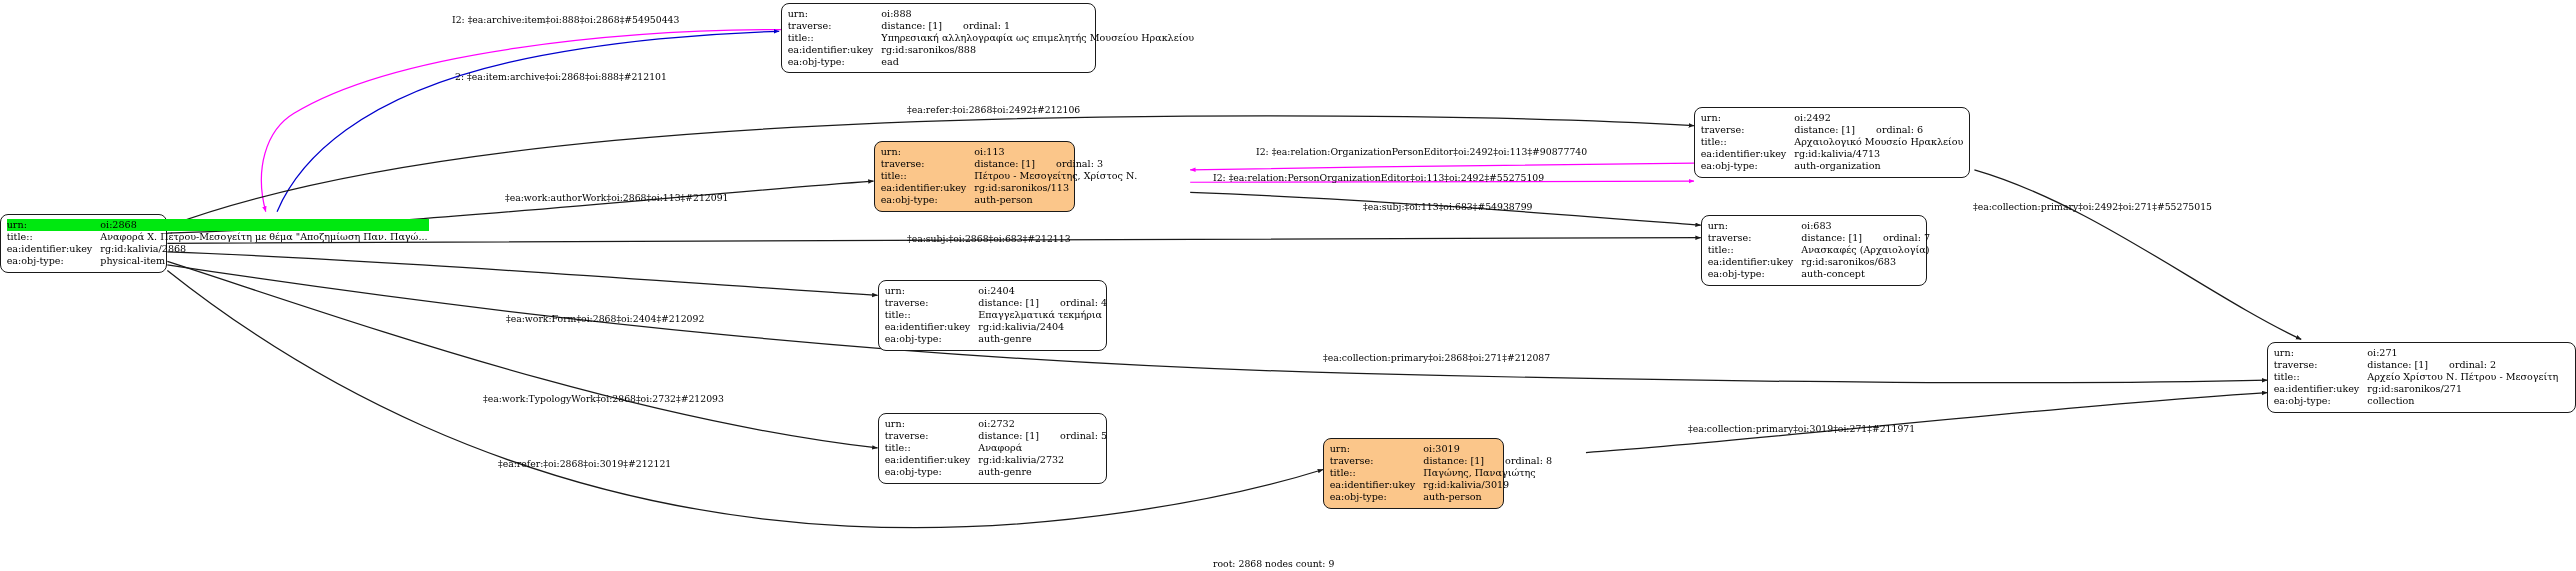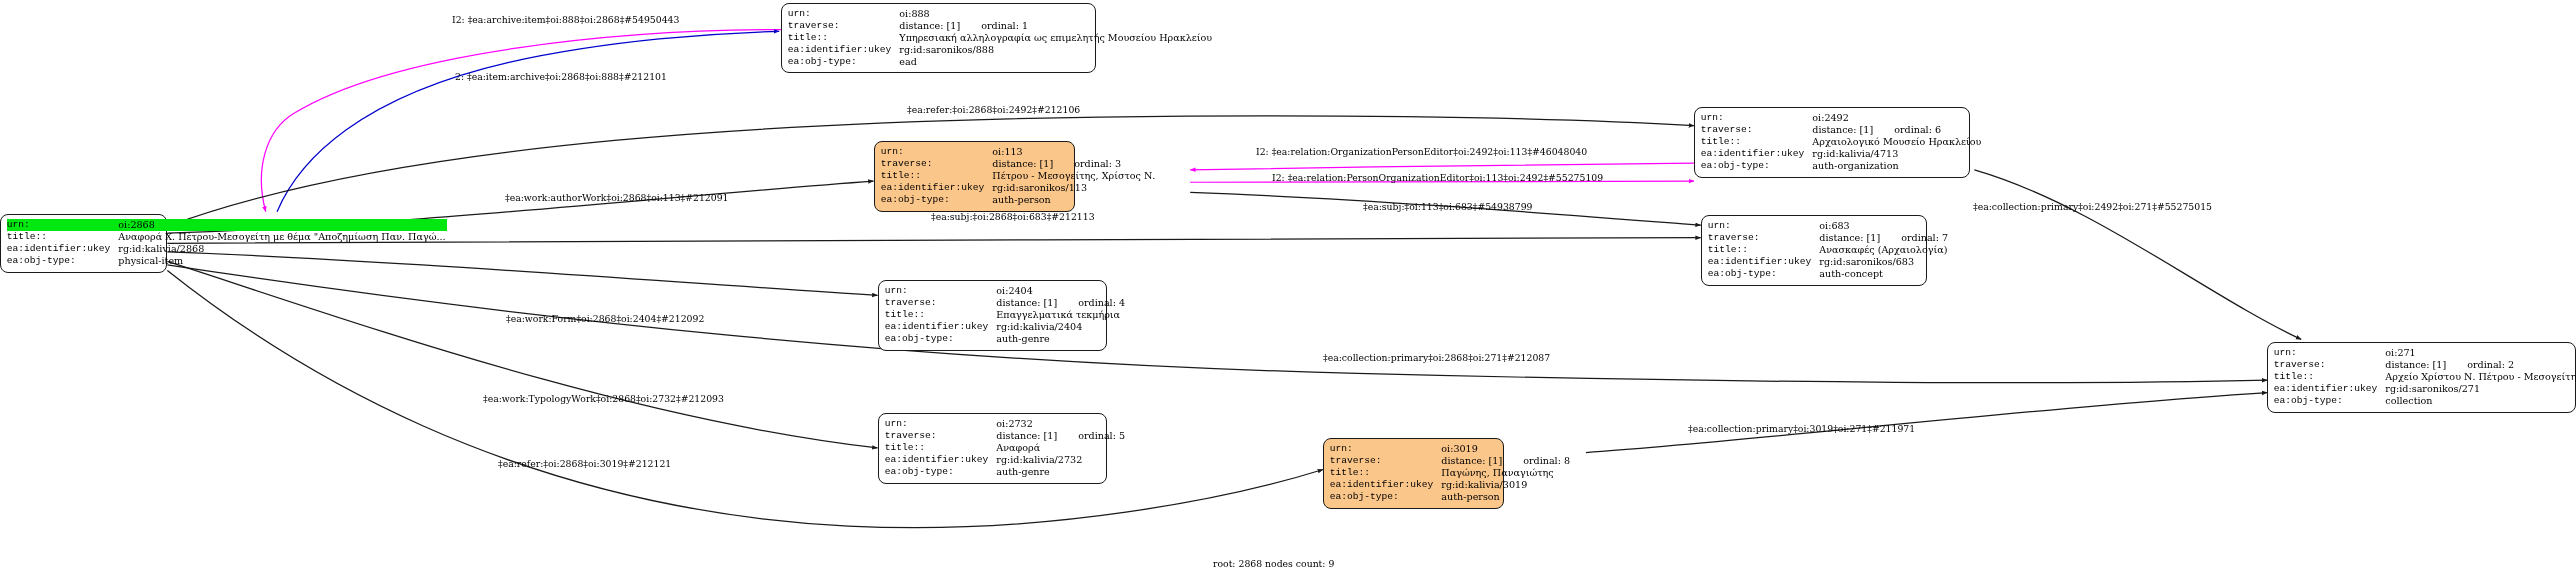--- a/index.html
+++ b/index.html
@@ -24,21 +24,21 @@
   .node.orange{background:#fbc68a;}
   .node table{border-collapse:collapse;}
   .node td{
     font-size:9.6px;
     line-height:12px;
     color:#000000;
     white-space:nowrap;
     padding:0;
     vertical-align:top;
   }
-  .node td.k{padding-right:8px;font-family:Liberation Mono, monospace;}
+  .node td.k{padding-right:8px;}
   .node td.v{padding-right:1.1px;}
   .hl{background:#00e810;}
   .trav-ord{display:inline-block;padding-left:21px;}
 
   .elabel{
     position:absolute;
     font-size:9.3px;
     line-height:10.7px;
     color:#000000;
     white-space:nowrap;
@@ -333,25 +333,25 @@
         <td class="k">ea:obj-type:</td>
         <td class="v">collection</td>
       </tr>
     </tbody>
       </table>
   </div>
 
   <div class="elabel" style="left:452px;top:15.3px;">I2: ‡ea:archive:item‡oi:888‡oi:2868‡#54950443</div>
   <div class="elabel" style="left:455px;top:72px;">2: ‡ea:item:archive‡oi:2868‡oi:888‡#212101</div>
   <div class="elabel" style="left:907px;top:105px;">‡ea:refer:‡oi:2868‡oi:2492‡#212106</div>
-  <div class="elabel" style="left:1256px;top:147px;">I2: ‡ea:relation:OrganizationPersonEditor‡oi:2492‡oi:113‡#46048040</div>
-  <div class="elabel" style="left:1272px;top:173px;">I2: ‡ea:relation:PersonOrganizationEditor‡oi:113‡oi:2492‡#55275109</div>
+  <div class="elabel" style="left:1256px;top:147px;">I2: ‡ea:relation:OrganizationPersonEditor‡oi:2492‡oi:113‡#90877740</div>
+  <div class="elabel" style="left:1213px;top:173px;">I2: ‡ea:relation:PersonOrganizationEditor‡oi:113‡oi:2492‡#55275109</div>
   <div class="elabel" style="left:505px;top:193px;">‡ea:work:authorWork‡oi:2868‡oi:113‡#212091</div>
   <div class="elabel" style="left:1363px;top:202px;">‡ea:subj:‡oi:113‡oi:683‡#54938799</div>
-  <div class="elabel" style="left:907px;top:212px;margin-left:24px;">‡ea:subj:‡oi:2868‡oi:683‡#212113</div>
+  <div class="elabel" style="left:907px;top:234px;">‡ea:subj:‡oi:2868‡oi:683‡#212113</div>
   <div class="elabel" style="left:506px;top:278px;margin-top:36px;">‡ea:work:Form‡oi:2868‡oi:2404‡#212092</div>
   <div class="elabel" style="left:483px;top:394px;">‡ea:work:TypologyWork‡oi:2868‡oi:2732‡#212093</div>
   <div class="elabel" style="left:498px;top:459px;">‡ea:refer:‡oi:2868‡oi:3019‡#212121</div>
   <div class="elabel" style="left:1323px;top:353px;">‡ea:collection:primary‡oi:2868‡oi:271‡#212087</div>
   <div class="elabel" style="left:1688px;top:424px;text-align:right;">‡ea:collection:primary‡oi:3019‡oi:271‡#211971</div>
   <div class="elabel" style="left:1973px;top:202px;">‡ea:collection:primary‡oi:2492‡oi:271‡#55275015</div>
 
   <div class="footer" style="left:1193px;top:558px;">root: 2868 nodes count: 9</div>
 
 </div>

